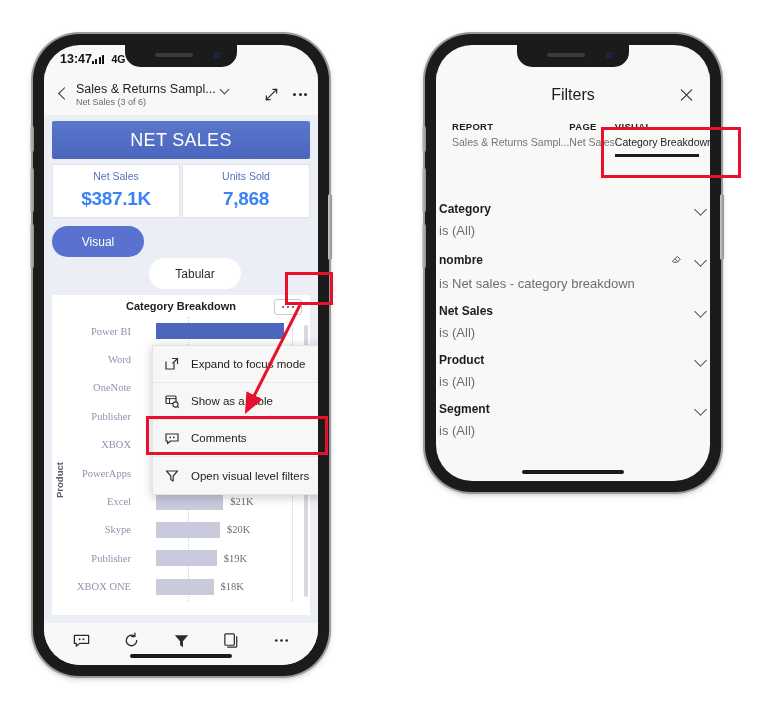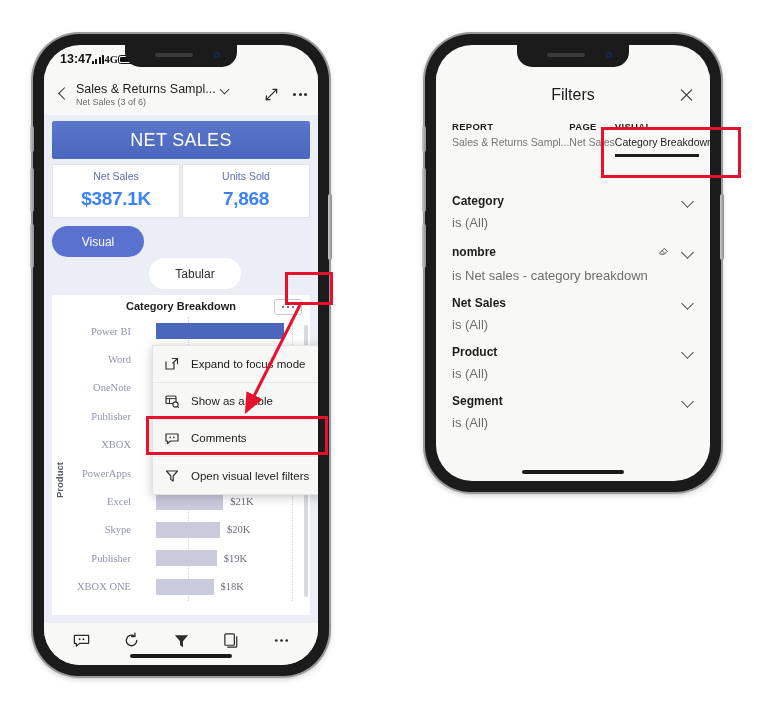--- a/index.html
+++ b/index.html
@@ -70,21 +70,21 @@
 
   
   .statusbar {
     position: absolute; top: 0; left: 0; right: 0;
     height: 28px;
     display: flex; align-items: center;
     padding: 0 16px;
     font-size: 12.5px; font-weight: bold;
     color: #111; z-index: 35;
   }
-  .status-right { display: flex; align-items: center; gap: 0; font-family: Liberation Serif, serif; }
+  .status-right { display: flex; align-items: center; gap: 7px; }
   .sig { display: flex; align-items: flex-end; gap: 1.5px; height: 9px; }
   .sig i { width: 2px; background: #111; display: block; border-radius: .5px; }
   .sig i:nth-child(1){height:3px}
   .sig i:nth-child(2){height:5px}
   .sig i:nth-child(3){height:7px}
   .sig i:nth-child(4){height:9px}
   .net-label { font-size: 10.5px; font-weight: bold; }
   .batt {
     width: 18px; height: 9px; border: 1.3px solid #111;
     border-radius: 2.5px; position: relative; padding: 1px;
@@ -249,21 +249,21 @@
   .scope-row {
     position:absolute; top: 76px; left:0; right:0;
     display:flex; padding: 0 16px;
   }
   .scope { flex:1; }
   .scope-k { font-size: 9.5px; font-weight:bold; color:#1d1d1d; letter-spacing:.3px; }
   .scope-v { font-size: 10.5px; color:#757575; margin-top:4px; white-space:nowrap; overflow:hidden; text-overflow:ellipsis; }
   .scope.active .scope-v { color:#1d1d1d; }
   .scope-underline { height:3px; background:#1b1b1b; margin-top:6px; width: 86%; }
 
-  .filter-list { position:absolute; top: 136px; left:0; right:0; padding: 0 16px; }
+  .filter-list { position:absolute; top: 144px; left:0; right:0; padding: 0 3px; }
   .filter-item { padding: 13px 0 0; }
   .fi-head { display:flex; align-items:center; }
   .fi-name { font-size: 12px; font-weight:bold; color:#1d1d1d; flex:1; }
   .fi-actions { display:flex; align-items:center; gap:12px; }
   .fi-val { font-size: 13px; color:#6e6e6e; margin-top:7px; }
   .chev-sm { width:12px; height:8px; position:relative; cursor:pointer; }
   .chev-sm::before {
     content:''; position:absolute; left:1px; top:0;
     width:8px; height:8px;
     border-right:1.5px solid #4a4a4a; border-bottom:1.5px solid #4a4a4a;

